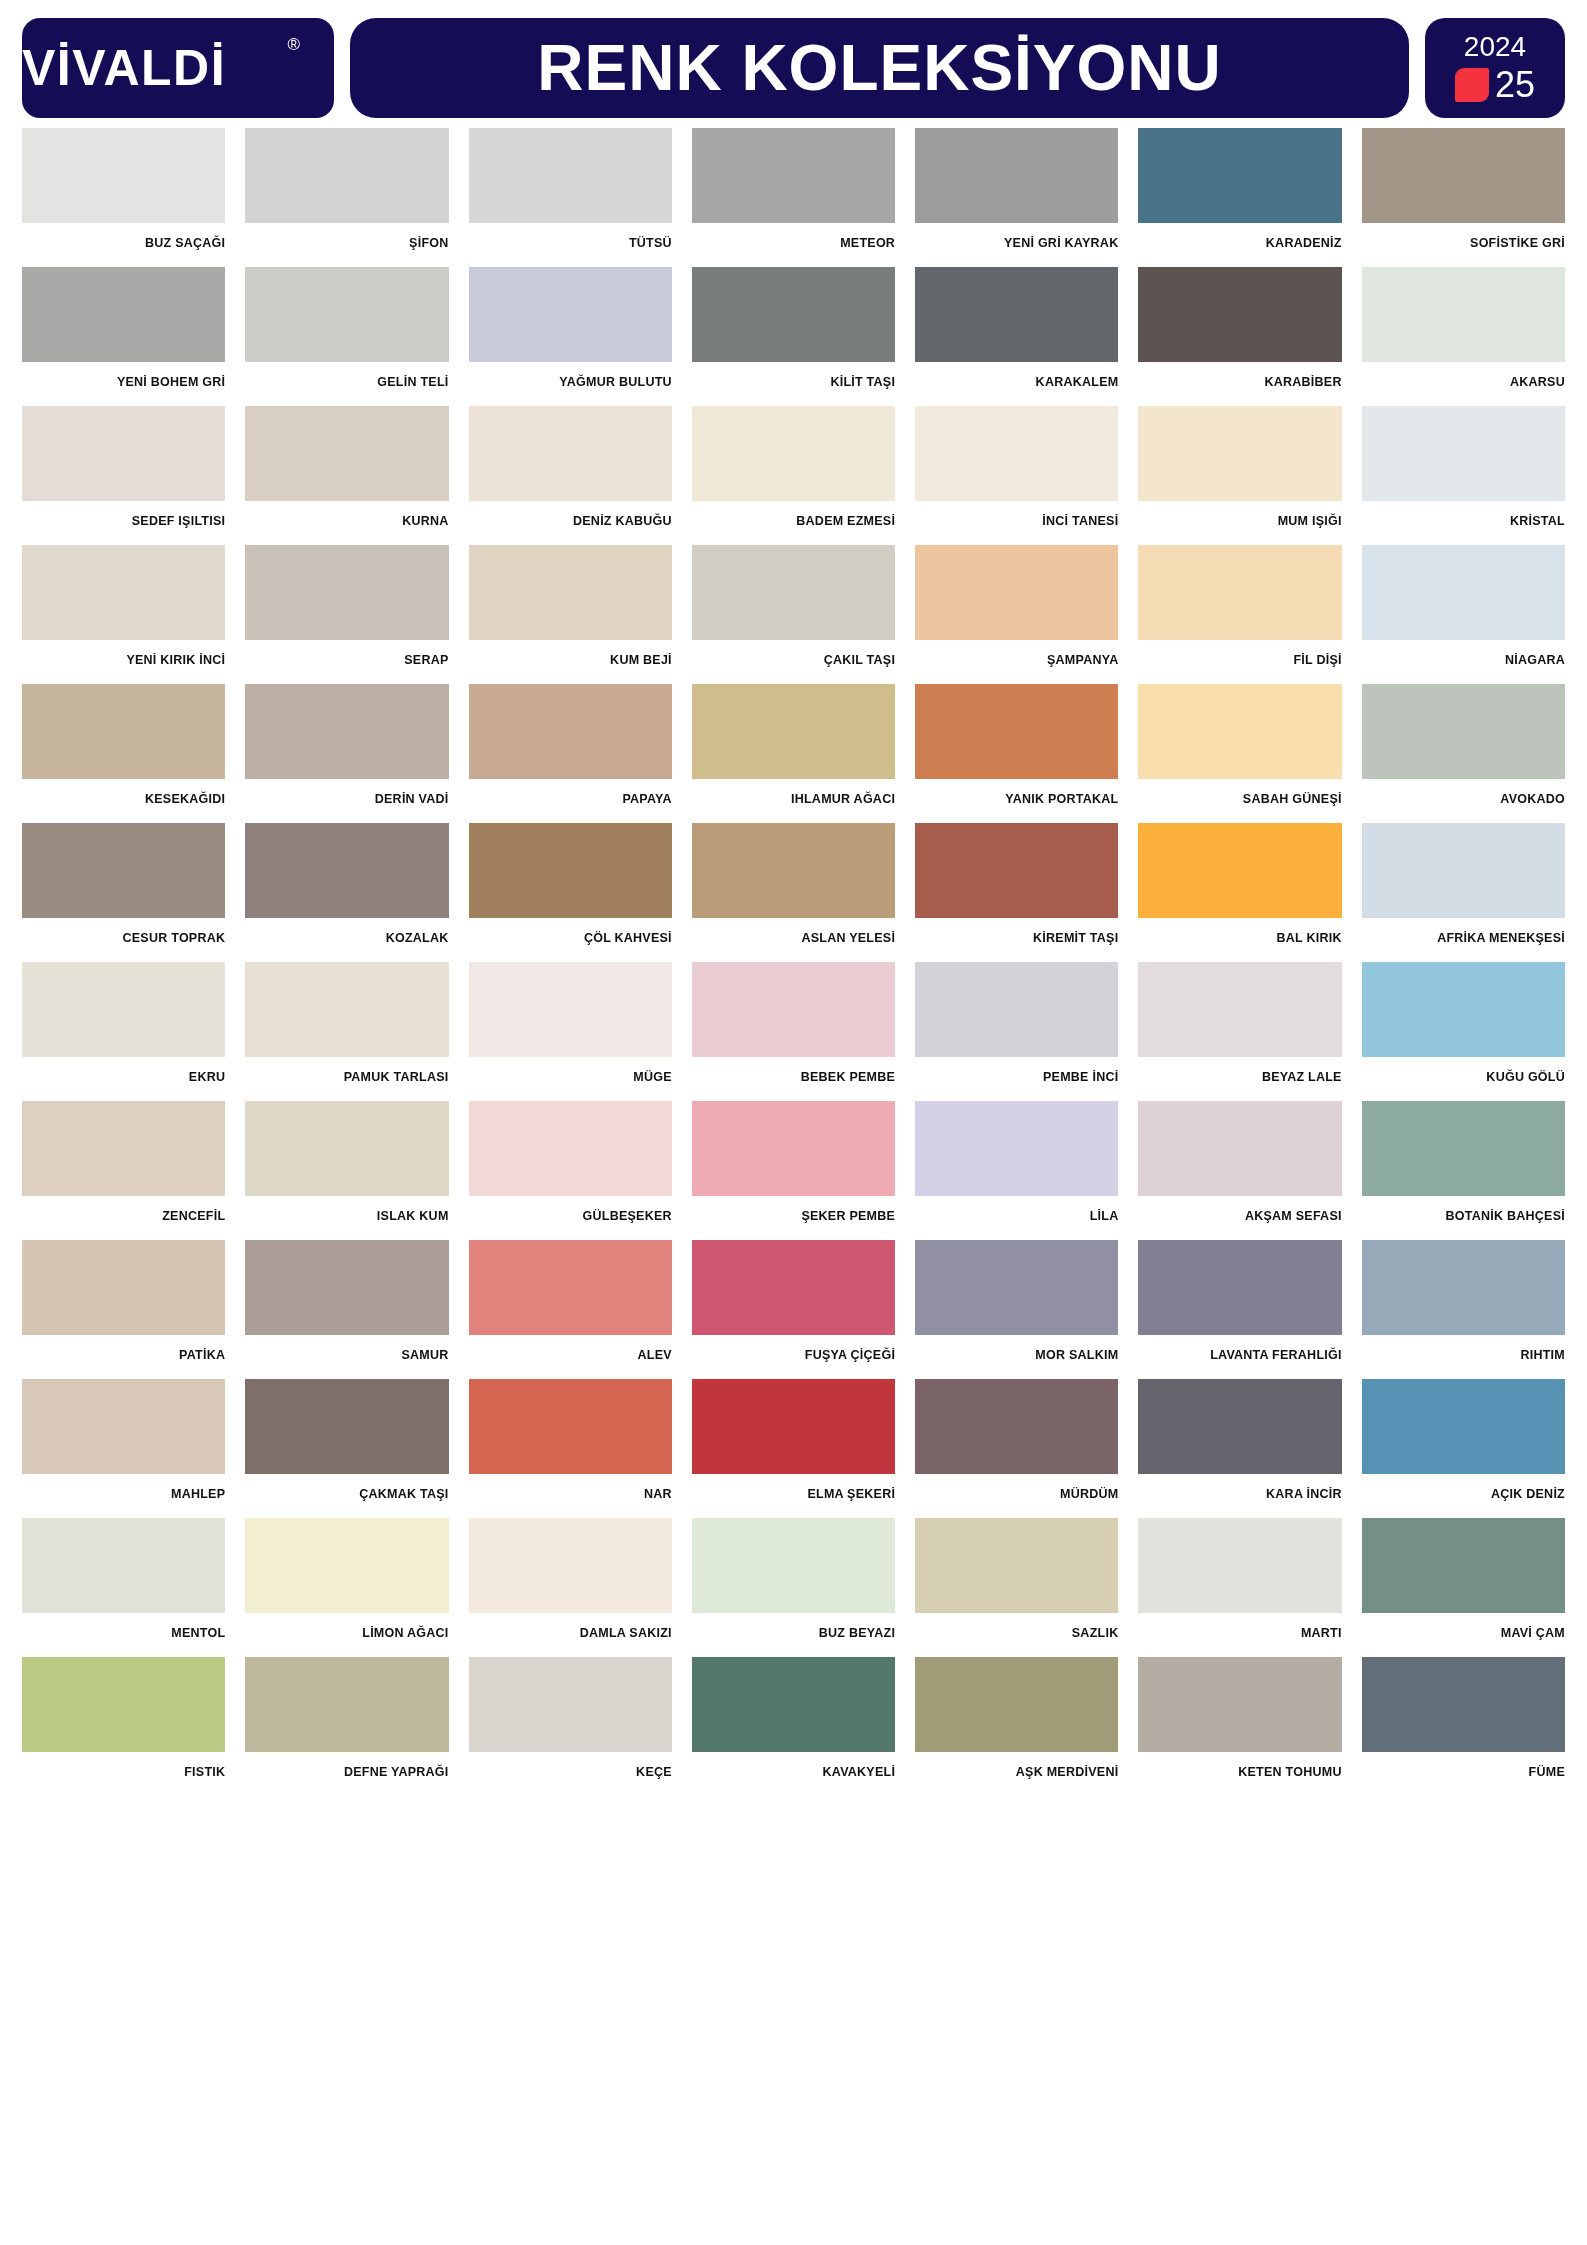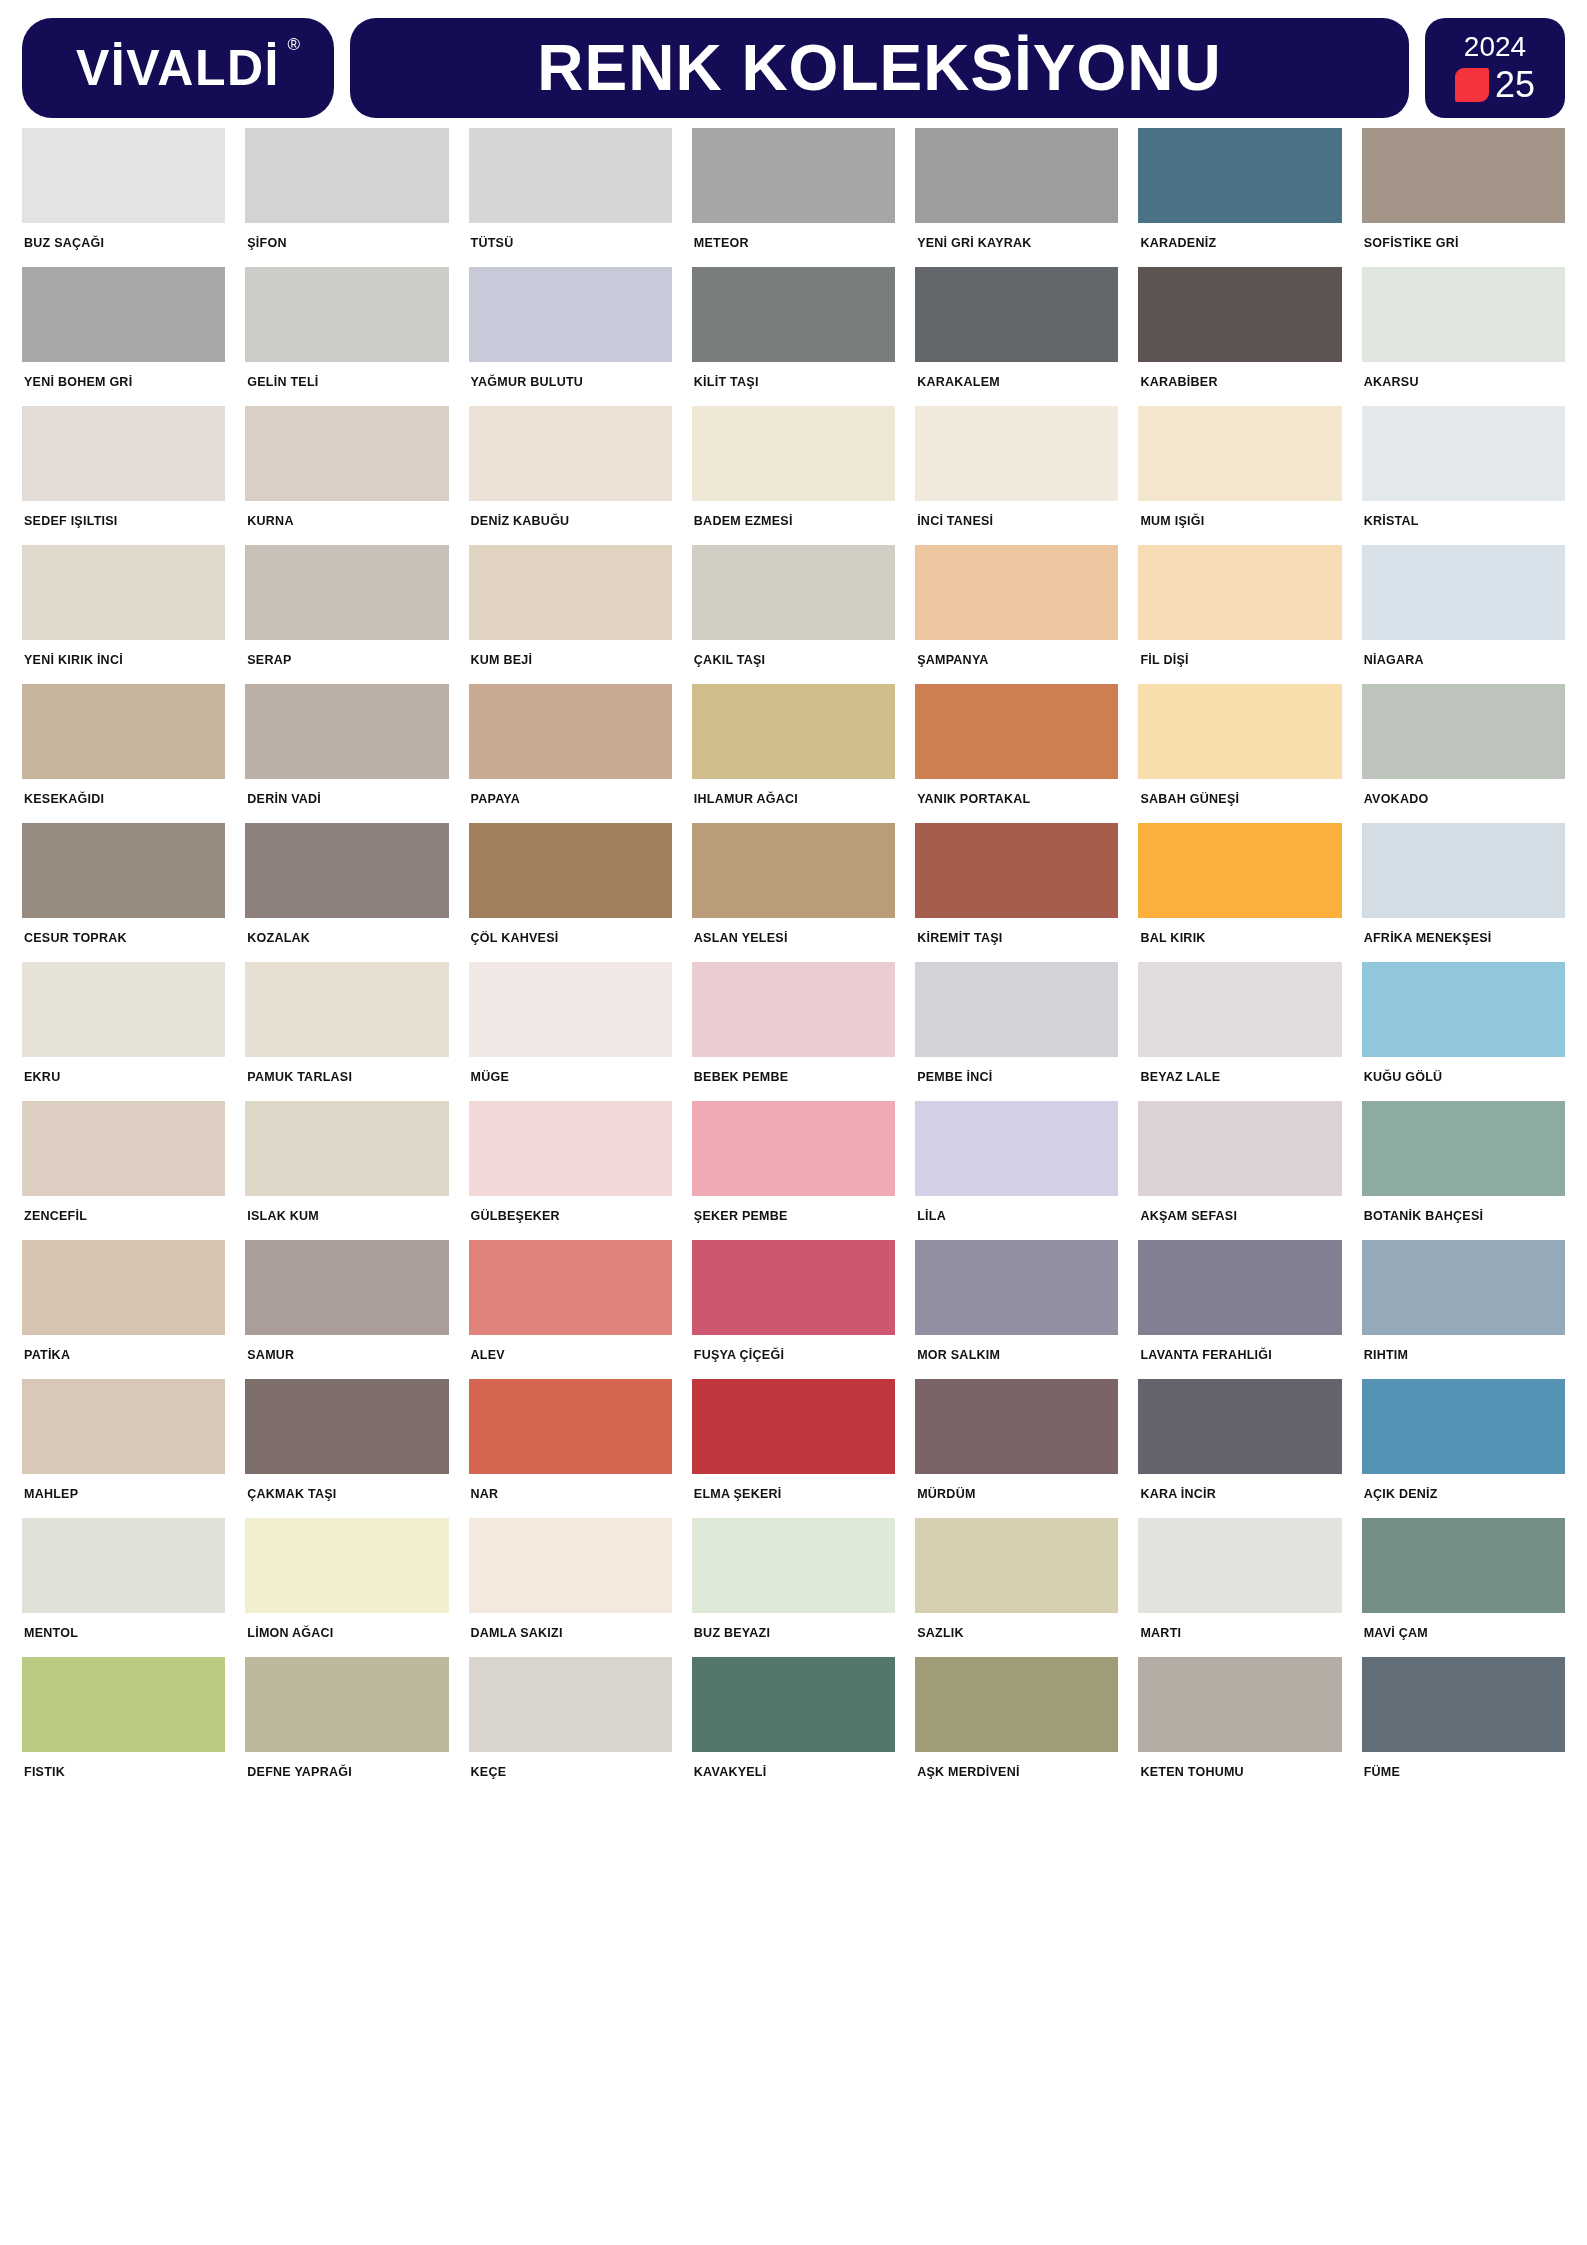--- a/index.html
+++ b/index.html
@@ -24,24 +24,24 @@
     display: flex;
     align-items: stretch;
     gap: 16px;
     padding: 18px 22px 0 22px;
     height: 118px;
   }
 
   .brand-pill {
     width: 312px;
     background: #140d56;
-    border-radius: 30px;
+    border-radius: 18px;
     display: flex;
     align-items: center;
-    justify-content: center;
+    justify-content: flex-start;
     position: relative;
   }
 
   .brand-wordmark {
     color: #ffffff;
     font-size: 50px;
     font-weight: 700;
     letter-spacing: 1.5px;
     font-family: "Liberation Sans", sans-serif;
     line-height: 1;
@@ -117,20 +117,21 @@
     font-family: "Liberation Sans", sans-serif;
   }
 
   
   .grid {
     padding: 10px 22px 0 22px;
     display: grid;
     grid-template-columns: repeat(7, 1fr);
     column-gap: 20px;
     row-gap: 0px;
+    text-align: right;
   }
 
   .cell {
     display: flex;
     flex-direction: column;
   }
 
   .chip {
     width: 100%;
     height: 95px;

